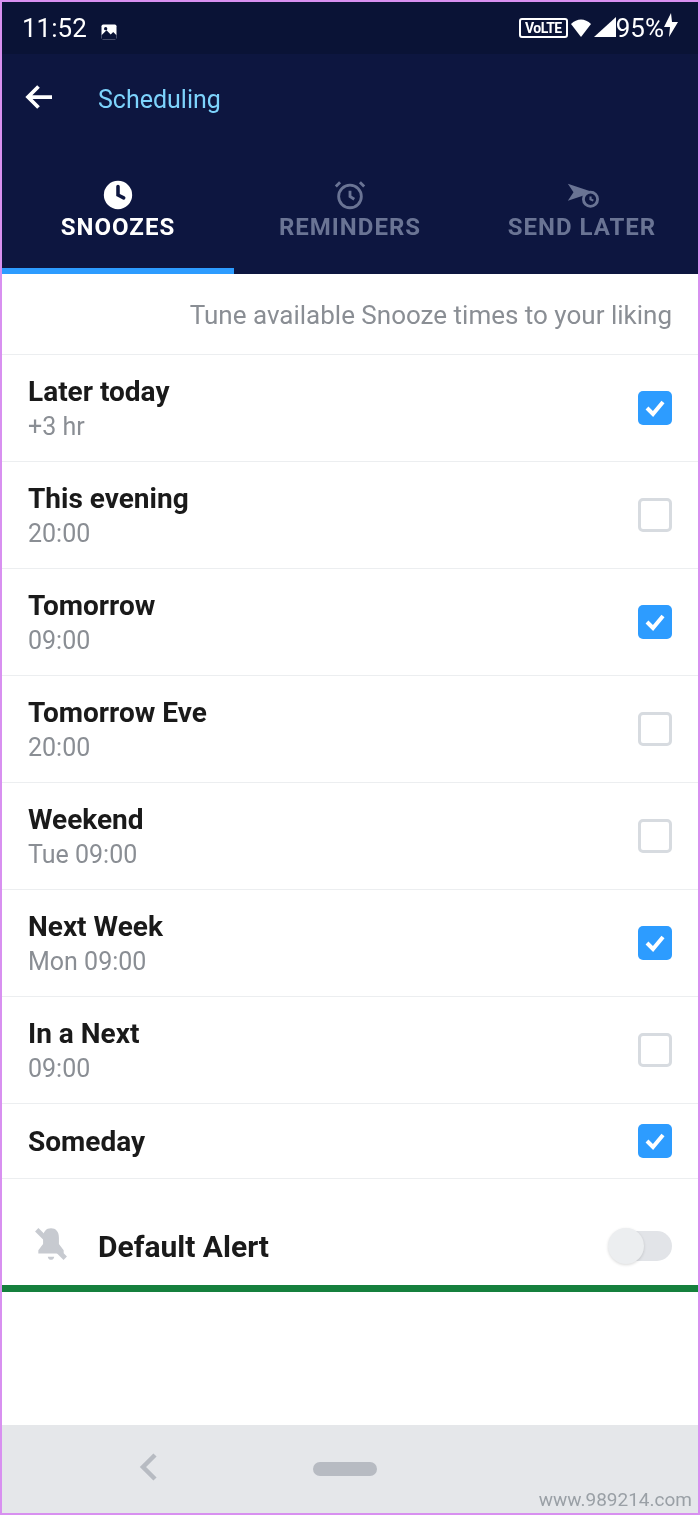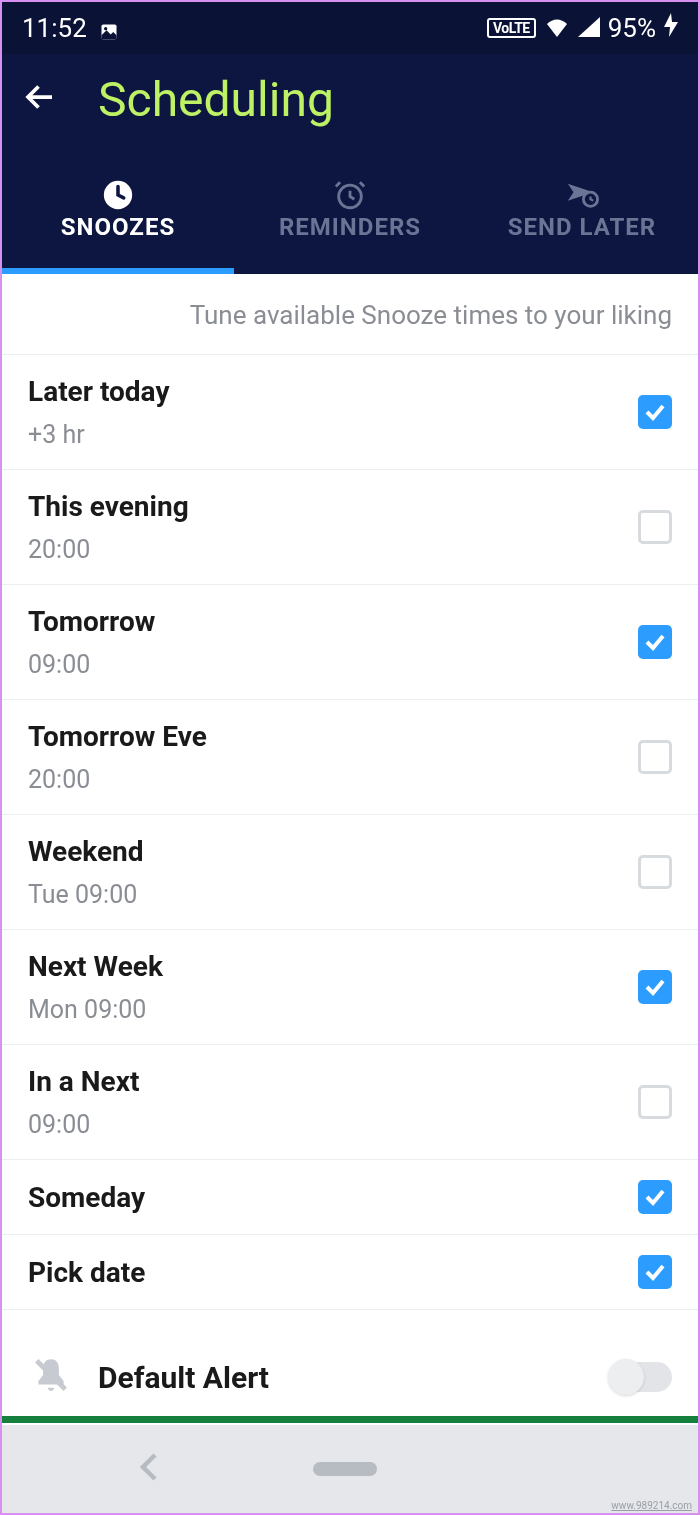--- a/index.html
+++ b/index.html
@@ -18,40 +18,40 @@
       background: #0a1336;
       color: #fff;
       display: flex;
       align-items: center;
       justify-content: space-between;
       padding: 0 20px;
       font-size: 26px;
       font-weight: 400;
     }
     .statusbar .left { display: flex; align-items: center; gap: 12px; }
-    .statusbar .right { display: flex; align-items: center; gap: 8px; }
+    .statusbar .right { display: flex; align-items: center; gap: 0; }
     .statusbar .img-icon { width: 20px; height: 20px; }
     .volte {
       border: 2px solid #fff;
       font-size: 14px;
       font-weight: 700;
       padding: 0 4px;
       border-radius: 3px;
       letter-spacing: -0.5px;
     }
     .appbar {
       height: 90px;
       background: #0d1640;
       display: flex;
       align-items: center;
       padding: 0 20px;
       gap: 40px;
     }
     .back-arrow { color: #fff; }
-    .appbar-title { color: #bef264; font-size: 48px; font-weight: 400; }
+    .appbar-title { color: #7dd3fc; font-size: 25px; font-weight: 400; }
     .tabs {
       height: 130px;
       background: #0d1640;
       display: flex;
     }
     .tab {
       flex: 1;
       display: flex;
       flex-direction: column;
       align-items: center;
@@ -79,21 +79,21 @@
       border-bottom: 1px solid #eceef0;
       text-align: right;
     }
     .row {
       padding: 20px 26px;
       display: flex;
       align-items: center;
       justify-content: space-between;
       border-bottom: 1px solid #eceef0;
     }
-    .row .texts { display: flex; flex-direction: column; gap: 12px; }
+    .row .texts { display: flex; flex-direction: column; gap: 4px; }
     .row-title { font-size: 28px; font-weight: 700; color: #1a1a1a; }
     .row-sub { font-size: 25px; color: #8a8e94; }
     .checkbox {
       width: 34px; height: 34px;
       border-radius: 5px;
       display: flex; align-items: center; justify-content: center;
       flex-shrink: 0;
     }
     .checkbox.checked { background: #2d9cff; }
     .checkbox.unchecked { border: 3px solid #d7dbe0; background: #fff; }
@@ -130,23 +130,22 @@
       align-items: center;
       justify-content: space-around;
       padding: 0 60px;
     }
     .nav-back { color: #b7bbc2; }
     .nav-pill { width: 64px; height: 14px; background: #b7bbc2; border-radius: 7px; }
     .nav-spacer { width: 30px; }
     .watermark {
       position: absolute;
       bottom: 2px; right: 6px;
-      font-size: 10px;
+      font-size: 19px;
       color: #9aa0a6;
-      text-decoration: underline;
     }
   </style>
 </head>
 <body>
 
 <div class="device">
 
   <div class="statusbar">
     <div class="left">
       <span>11:52</span>
@@ -298,30 +297,20 @@
       <div class="texts">
         <span class="row-title">Someday</span>
       </div>
       <span class="checkbox checked">
         <svg viewBox="0 0 24 24" fill="none" stroke="#fff" stroke-width="4">
             <path d="M4 12 L10 18 L20 6"></path>
           </svg>
       </span>
     </div>
 
-    <div class="row">
-      <div class="texts">
-        <span class="row-title">Pick date</span>
-      </div>
-      <span class="checkbox checked">
-        <svg viewBox="0 0 24 24" fill="none" stroke="#fff" stroke-width="4">
-            <path d="M4 12 L10 18 L20 6"></path>
-          </svg>
-      </span>
-    </div>
 
     <div class="alert-row">
       <div class="alert-left">
         <span class="bell-off">
           <svg width="38" height="38" viewBox="0 0 24 24" fill="#c7cad0">
               <path d="M12 2 C9 2 7 4 7 8 V12 L4 16 V18 H20 V16 L17 12 V8 C17 4 15 2 12 2 Z"></path>
               <path d="M10 20 C10 21 11 22 12 22 C13 22 14 21 14 20 Z"></path>
               <line x1="3" y1="3" x2="21" y2="21" stroke="#c7cad0" stroke-width="3"></line>
             </svg>
         </span>

